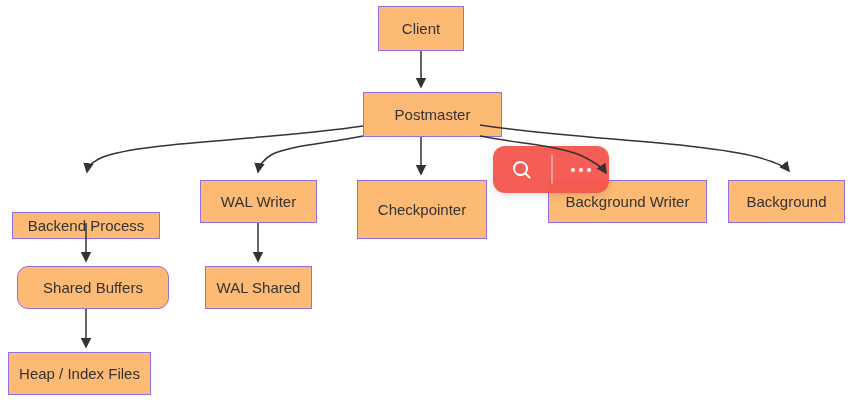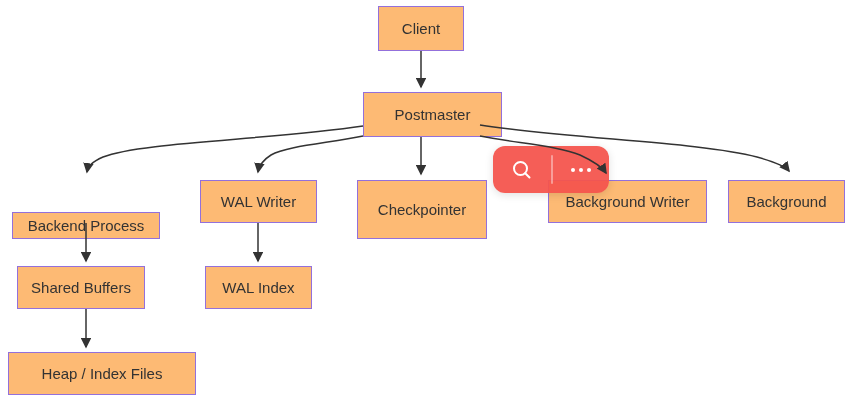--- a/index.html
+++ b/index.html
@@ -25,23 +25,23 @@
     white-space: nowrap;
   }
   
   #n-client        { left: 378px; top: 6px;   width: 86px;  height: 45px; }
   #n-postmaster    { left: 363px; top: 92px;  width: 139px; height: 45px; }
   #n-backend       { left: 12px;  top: 180px; width: 148px; height: 27px; margin-top: 32px; }
   #n-walwriter     { left: 200px; top: 180px; width: 117px; height: 43px; }
   #n-checkpointer  { left: 357px; top: 180px; width: 130px; height: 59px; }
   #n-bgwriter      { left: 528px; top: 180px; width: 159px; height: 43px; margin-left: 20px; }
   #n-autovacuum    { left: 728px; top: 180px; width: 117px; height: 43px; }
-  #n-sharedbuffers { left: 17px;  top: 266px; width: 128px; height: 43px; }
+  #n-sharedbuffers { left: 17px;  top: 266px; width: 152px; height: 43px; border-radius: 11px; }
   #n-walfiles      { left: 205px; top: 266px; width: 107px; height: 43px; }
-  #n-heapindex     { left: 8px;   top: 352px; width: 188px; height: 43px; }
+  #n-heapindex     { left: 8px;   top: 352px; width: 143px; height: 43px; }
 
   .edges-layer {
     position: absolute;
     left: 0; top: 0;
     width: 860px; height: 404px;
     z-index: 30;
     pointer-events: none;
   }
 
   .overlay-toolbar {
@@ -104,21 +104,21 @@
   <div class="node" id="n-bgwriter">
     <span>Background Writer</span>
   </div>
   <div class="node" id="n-autovacuum">
     <span>Background</span>
   </div>
   <div class="node" id="n-sharedbuffers">
     <span>Shared Buffers</span>
   </div>
   <div class="node" id="n-walfiles">
-    <span>WAL Index</span>
+    <span>WAL Shared</span>
   </div>
   <div class="node" id="n-heapindex">
     <span>Heap / Index Files</span>
   </div>
 
   <div class="overlay-toolbar">
     <div class="overlay-btn search">
       <svg width="22" height="22" viewBox="0 0 22 22">
         <circle cx="9.5" cy="9.5" r="6.5" fill="none" stroke="#ffffff" stroke-width="2"></circle>
         <line x1="14.2" y1="14.2" x2="18.5" y2="18.5" stroke="#ffffff" stroke-width="2" stroke-linecap="round"></line>

